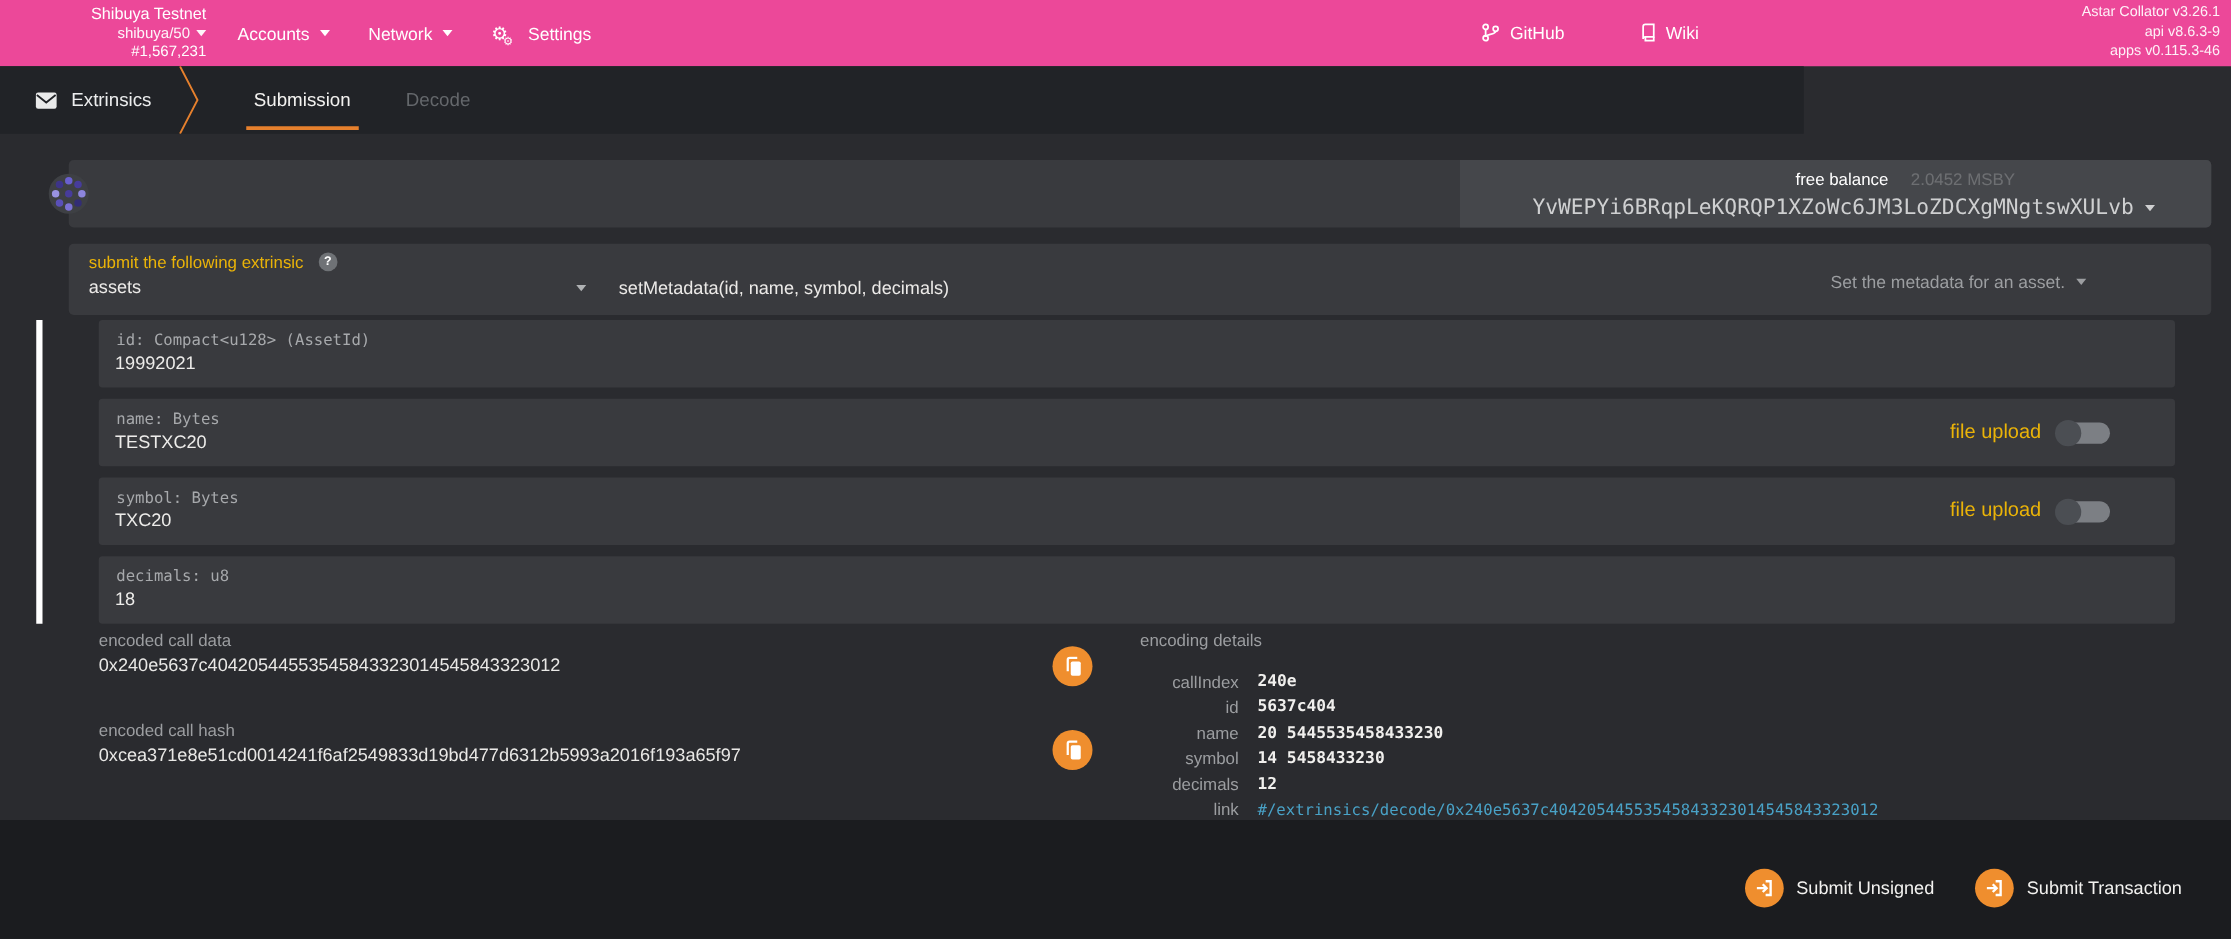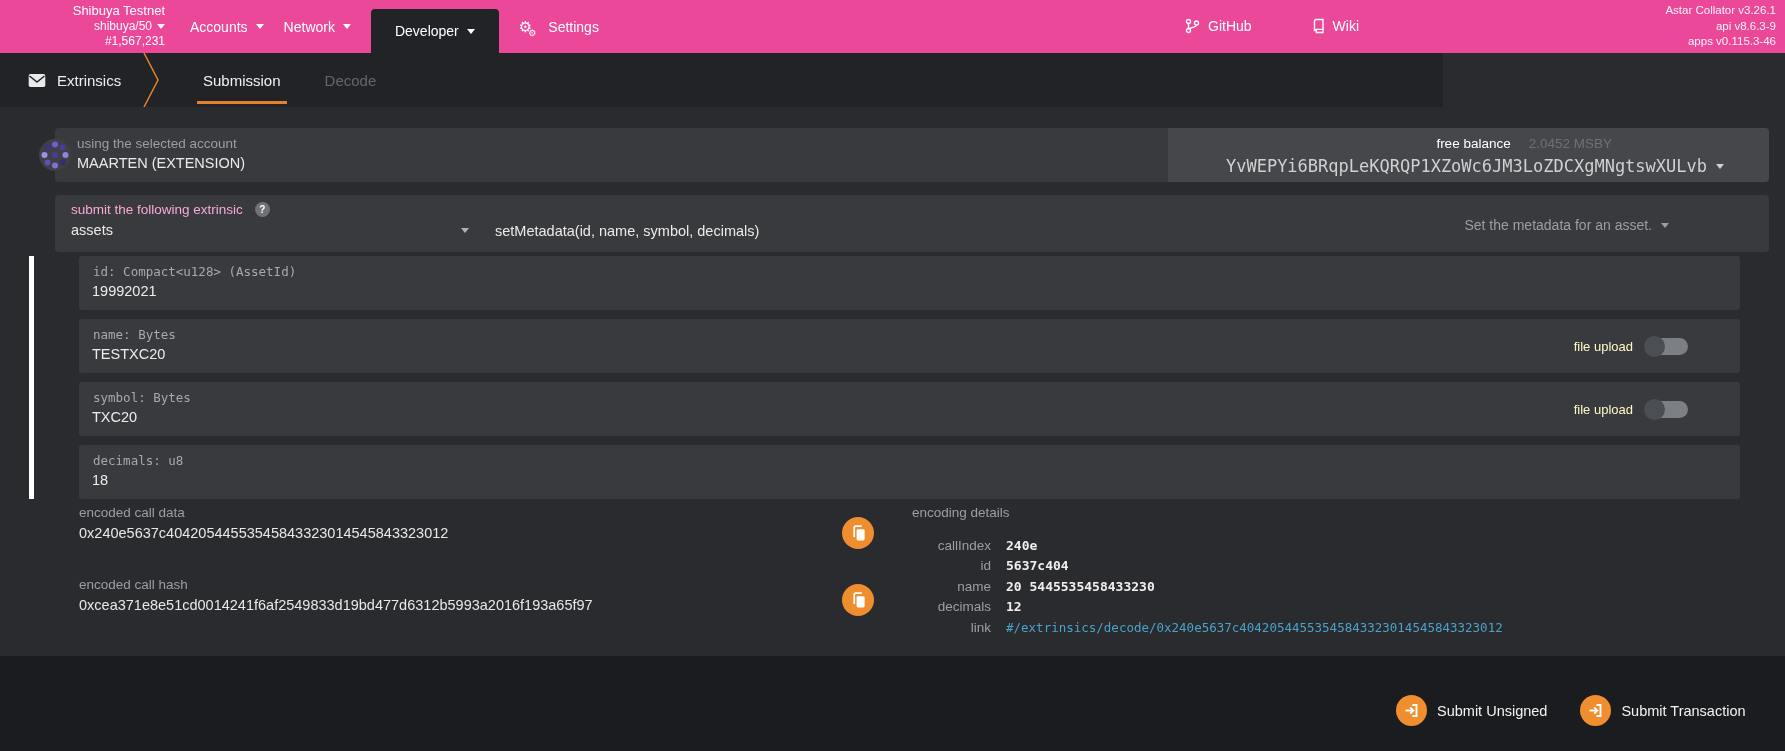--- a/index.html
+++ b/index.html
@@ -7,21 +7,21 @@
   body { font-family:"Liberation Sans", sans-serif; }
   .app { position:relative; width:1785px; height:751px; background:#2a2b2f; overflow:hidden; }
 
   
   .topbar { position:absolute; left:0; top:0; width:1785px; height:53px; background:#ec4899; color:#fff; }
   .net { position:absolute; left:0; top:3px; width:165px; text-align:right; cursor:pointer; }
   .net-name { font-size:13px; line-height:16px; }
   .net-sub { font-size:12px; line-height:15px; opacity:.95; display:flex; justify-content:flex-end; align-items:center; gap:5px; }
   .net-block { font-size:12px; line-height:15px; }
   .caret { width:0; height:0; border-left:4.5px solid transparent; border-right:4.5px solid transparent; border-top:5px solid currentColor; display:inline-block; }
-  .menu { position:absolute; left:190px; top:0; height:53px; display:flex; align-items:stretch; gap:20px; }
+  .menu { position:absolute; left:190px; top:0; height:53px; display:flex; align-items:stretch; gap:31px; }
   .menu-item { display:flex; align-items:center; gap:8px; font-size:14px; cursor:pointer; white-space:nowrap; }
   .menu-item.active { background:#212327; border-radius:4px 4px 0 0; margin-top:9px; height:44px; padding:0 24px; }
   .gears { position:relative; font-family:"DejaVu Sans", sans-serif; color:#fff; }
   .gears::before { content:"⚙"; font-size:15px; }
   .gears::after { content:"⚙"; font-size:9px; position:relative; top:4px; left:-4px; }
   .ext-links { position:absolute; left:1185px; top:0; height:51px; display:flex; align-items:center; gap:60px; }
   .ext-link { display:flex; align-items:center; gap:8px; font-size:14px; cursor:pointer; }
   .versions { position:absolute; right:9px; top:3px; text-align:right; font-size:11.5px; line-height:15.5px; color:rgba(255,255,255,.92); }
 
   
@@ -40,35 +40,35 @@
   .acct-labels { position:absolute; left:22px; top:7px; }
   .acct-hint { font-size:13.5px; line-height:18px; color:#9c9ea1; }
   .acct-name { font-size:14.5px; line-height:21px; color:#eceae8; }
   .acct-right { position:absolute; right:0; top:0; bottom:0; width:601px; background:#45474b; border-radius:0 4px 4px 0; cursor:pointer; }
   .fb-row { display:flex; justify-content:flex-end; align-items:center; gap:18px; padding:8px 157px 0 0; font-size:13.5px; }
   .fb-label { color:#ffffff; }
   .fb-value { color:rgba(255,255,255,.22); }
   .addr-row { display:flex; justify-content:flex-end; align-items:center; gap:9px; padding:5px 45px 0 0; font-family:"DejaVu Sans Mono", monospace; font-size:17px; color:#cfd0d1; }
 
   .extrinsic-panel { left:55px; top:195px; width:1714px; height:57px; }
-  .ext-label { position:absolute; left:16px; top:7px; display:flex; align-items:center; gap:12px; font-size:13.5px; color:#f9a8d4; }
+  .ext-label { position:absolute; left:16px; top:7px; display:flex; align-items:center; gap:12px; font-size:13.5px; color:#eab308; }
   .help { width:15px; height:15px; border-radius:50%; background:#6f7276; color:#fff; display:flex; align-items:center; justify-content:center; cursor:pointer; }
   .help::before { content:"?"; font-size:10px; font-weight:bold; }
   .pallet-select { position:absolute; left:16px; top:27px; width:398px; display:flex; justify-content:space-between; align-items:center; font-size:14.5px; color:#eceae8; cursor:pointer; }
   .pallet-select .caret { color:#b0b2b4; }
   .method-select { position:absolute; left:440px; top:28px; font-size:14.5px; color:#eceae8; cursor:pointer; }
   .desc-select { position:absolute; right:100px; top:22px; display:flex; align-items:center; gap:9px; font-size:14px; color:#9c9ea1; cursor:pointer; }
 
   
   .param-bar { position:absolute; left:29px; top:256px; width:5px; height:243px; background:#ffffff; }
   .param { position:absolute; left:79px; width:1661px; height:54px; background:#393a3e; border-radius:3px;text-align:center; }
   .param-label { position:absolute; left:14px; top:8px; font-family:"DejaVu Sans Mono", monospace; font-size:12.5px; color:#a7a9ac; }
   .param-value { position:absolute; left:13px; top:27px; font-size:14.5px; color:#edecea; cursor:text; }
   .fileupload { position:absolute; right:52px; top:0; height:54px; display:flex; align-items:center; gap:13px; }
-  .fu-label { font-size:13px; color:#fef9c3; }
+  .fu-label { font-size:16px; color:#eab308; }
   .toggle { position:relative; width:42px; height:17px; border-radius:9px; background:#7c7f84; cursor:pointer; }
   .toggle .knob { position:absolute; left:-2px; top:-2px; width:21px; height:21px; border-radius:50%; background:#4b4e53; }
 
   
   .enc-label { position:absolute; left:79px; font-size:13.5px; color:#9c9ea1; }
   .enc-value { position:absolute; left:79px; font-size:14.5px; color:#e9e8e6; }
   .copybtn { position:absolute; left:842px; width:32px; height:32px; border-radius:50%; background:#ef8e2e; display:flex; align-items:center; justify-content:center; cursor:pointer; }
   .encdetails-title { position:absolute; left:912px; top:505px; font-size:13.5px; color:#9c9ea1; }
   .encrows { position:absolute; left:826px; top:535px; }
   .encrow { display:flex; align-items:center; height:20.5px; }
@@ -98,24 +98,20 @@
       <div class="net-block">#1,567,231</div>
     </div>
 
     <nav class="menu">
       <div class="menu-item">
         <span>Accounts</span>
         <span class="caret"></span>
       </div>
       <div class="menu-item">
         <span>Network</span>
-        <span class="caret"></span>
-      </div>
-      <div class="menu-item active">
-        <span>Developer</span>
         <span class="caret"></span>
       </div>
       <div class="menu-item">
         <span class="gears"></span>
         <span>Settings</span>
       </div>
     </nav>
 
     <div class="ext-links">
       <div class="ext-link">
@@ -171,24 +167,20 @@
       <circle cx="17" cy="6.5" r="3" fill="#6a60cf"></circle>
       <circle cx="24.4" cy="9.6" r="3" fill="#473c9b"></circle>
       <circle cx="27.5" cy="17" r="3" fill="#8d85dd"></circle>
       <circle cx="24.4" cy="24.4" r="3" fill="#332d75"></circle>
       <circle cx="17" cy="27.5" r="3" fill="#7d73d6"></circle>
       <circle cx="9.6" cy="24.4" r="3" fill="#5a50b8"></circle>
       <circle cx="6.5" cy="17" r="3" fill="#9992e2"></circle>
       <circle cx="9.6" cy="9.6" r="3" fill="#3d3488"></circle>
       <circle cx="17" cy="17" r="3" fill="#473c9b"></circle>
     </svg>
-    <div class="acct-labels">
-      <div class="acct-hint">using the selected account</div>
-      <div class="acct-name">MAARTEN (EXTENSION)</div>
-    </div>
     <div class="acct-right">
       <div class="fb-row">
         <span class="fb-label">free balance</span>
         <span class="fb-value">2.0452 MSBY</span>
       </div>
       <div class="addr-row">
         <span>YvWEPYi6BRqpLeKQRQP1XZoWc6JM3LoZDCXgMNgtswXULvb</span>
         <span class="caret"></span>
       </div>
     </div>
@@ -270,20 +262,24 @@
       <span class="lbl">callIndex</span>
       <span class="val">240e</span>
     </div>
     <div class="encrow">
       <span class="lbl">id</span>
       <span class="val">5637c404</span>
     </div>
     <div class="encrow">
       <span class="lbl">name</span>
       <span class="val">20 5445535458433230</span>
+    </div>
+    <div class="encrow">
+      <span class="lbl">symbol</span>
+      <span class="val">14 5458433230</span>
     </div>
     <div class="encrow">
       <span class="lbl">decimals</span>
       <span class="val">12</span>
     </div>
     <div class="encrow">
       <span class="lbl">link</span>
       <span class="val link">#/extrinsics/decode/0x240e5637c40420544553545843323014545843323012</span>
     </div>
   </div>

